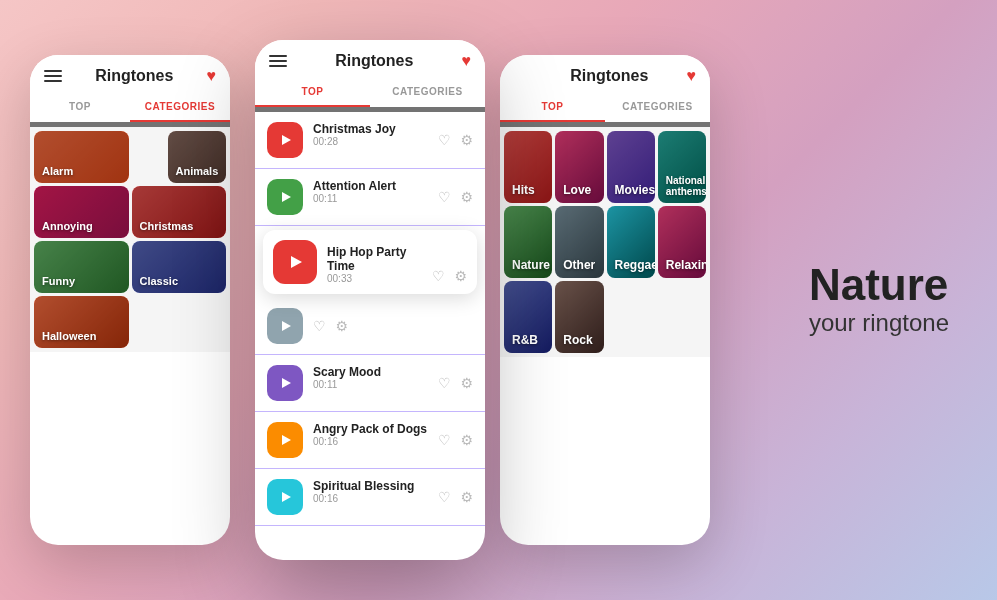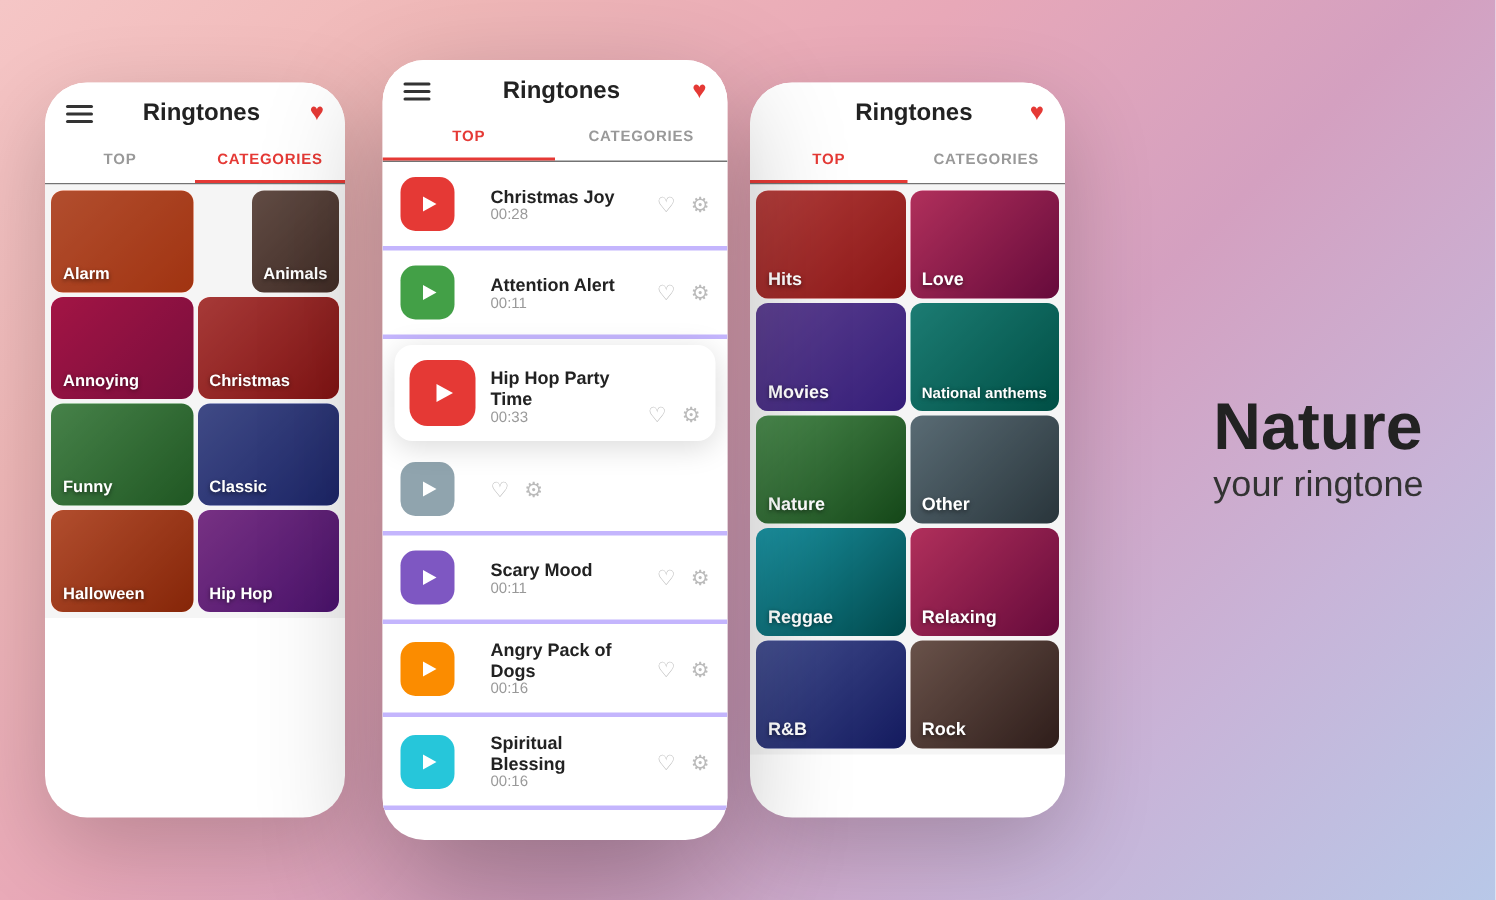--- a/index.html
+++ b/index.html
@@ -93,21 +93,21 @@
     }
 
     .phone-header .heart-icon {
       color: #e53935;
       font-size: 16px;
     }
 
     
     .phone-tabs {
       display: flex;
-      border-bottom: 1px solid #737373;
+      border-bottom: 5px solid #737373;
       background: white;
     }
 
     .phone-tabs .tab {
       flex: 1;
       text-align: center;
       padding: 8px 0;
       font-size: 10px;
       font-weight: 600;
       color: #999;
@@ -124,21 +124,21 @@
     .categories-grid {
       display: grid;
       grid-template-columns: 1fr 1fr;
       gap: 3px;
       padding: 4px;
       background: #f5f5f5;
     }
 
     .category-item {
       position: relative;
-      height: 68px;
+      height: 52px;
       border-radius: 8px;
       overflow: hidden;
       cursor: pointer;
     }
 
     .category-item .overlay {
       position: absolute;
       inset: 0;
       background: rgba(0,0,0,0.3);
       border-radius: 8px;
@@ -174,24 +174,23 @@
     .cat-rnb { background: linear-gradient(135deg, #5c6bc0, #1a237e); }
     .cat-rock { background: linear-gradient(135deg, #8d6e63, #3e2723); }
 
     
     .ringtone-list {
       background: white;
     }
 
     .ringtone-item {
       display: flex;
-      align-items: center;
       padding: 10px 12px;
-      border-bottom: 3px solid #c4b5fd;
-      gap: 24px;
+      border-bottom: 1px solid #c4b5fd;
+      gap: 10px;
     }
 
     .play-btn {
       width: 36px;
       height: 36px;
       border-radius: 10px;
       display: flex;
       align-items: center;
       justify-content: center;
       flex-shrink: 0;
@@ -280,21 +279,21 @@
     .tagline .your-ringtone {
       font-size: 24px;
       font-weight: 400;
       color: #333;
       line-height: 1.2;
     }
 
     
     .categories-grid-right {
       display: grid;
-      grid-template-columns: 1fr 1fr;
+      grid-template-columns: 1fr 1fr 1fr 1fr;
       gap: 3px;
       padding: 4px;
       background: #f5f5f5;
     }
 
     .category-item-right {
       position: relative;
       height: 72px;
       border-radius: 8px;
       overflow: hidden;
@@ -358,24 +357,20 @@
         <span class="label">Funny</span>
       </div>
       <div class="category-item cat-classic">
         <div class="overlay"></div>
         <span class="label">Classic</span>
       </div>
       <div class="category-item cat-halloween">
         <div class="overlay"></div>
         <span class="label">Halloween</span>
       </div>
-      <div class="category-item cat-hiphop">
-        <div class="overlay"></div>
-        <span class="label">Hip Hop</span>
-      </div>
     </div>
   </div>
 
   <div class="phone phone-center">
     <div class="phone-header">
       <div class="menu-icon">
         <span></span>
           <span></span>
           <span></span>
       </div>

